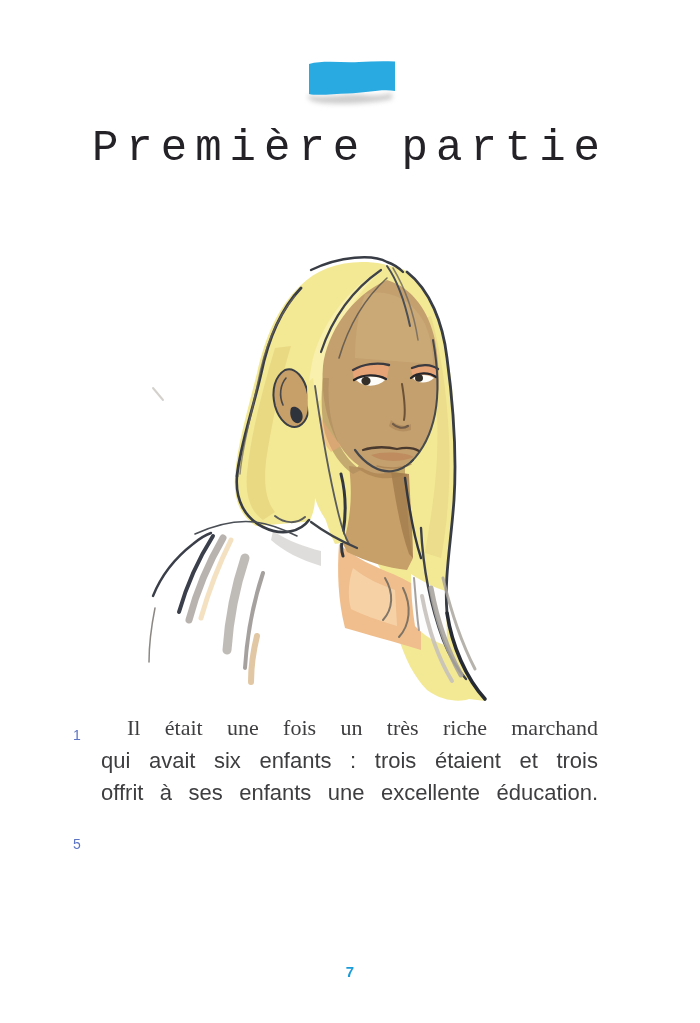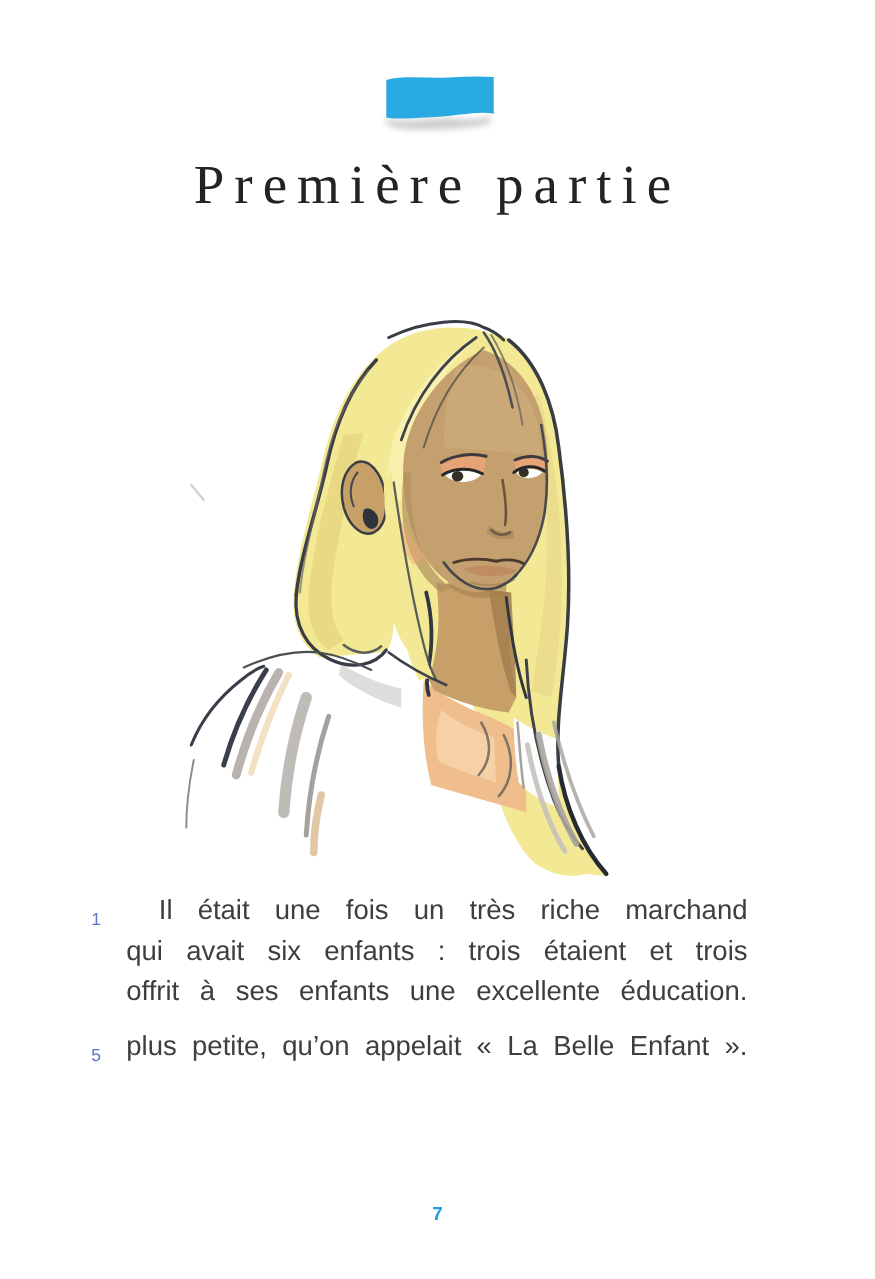--- a/index.html
+++ b/index.html
@@ -4,34 +4,34 @@
 <style>
   html,body{margin:0;padding:0;background:#ffffff;}
   .page{position:relative;width:700px;height:1023px;background:#ffffff;overflow:hidden;
         font-family:"Liberation Sans",sans-serif;}
 
   
   .marker{position:absolute;left:304px;top:55px;}
 
   
   .title{position:absolute;left:0;top:122px;width:700px;margin:0;
-         text-align:center;font-family:Liberation Serif, serif;font-weight:400;
+         text-align:center;font-family:Liberation Mono, monospace;font-weight:400;
          font-size:44px;line-height:52px;letter-spacing:8px;color:#242127;}
 
   
   .illustration{position:absolute;left:125px;top:228px;width:450px;height:485px;}
 
   
   .body-text{position:absolute;left:101px;top:712px;width:497px;
              font-size:22px;line-height:32.5px;color:#3E3E40;}
   .para{position:relative;margin:0 0 11px 0;}
   .lineno{position:absolute;left:-28px;top:7px;font-size:14px;color:#5C74C4;}
   .bline{text-align:justify;height:32.5px;overflow:hidden;}
   .bline::after{content:"";display:inline-block;width:100%;height:0;}
-  .bline.first{text-indent:26px;}
+  .bline.first{text-indent:26px;font-family:Liberation Serif, serif;}
   .bline.last{word-spacing:-1px;}
 
   .page-number{position:absolute;left:0;top:963px;width:700px;text-align:center;
                font-size:15px;font-weight:700;color:#199CD9;}
 </style>
 </head>
 <body>
 
 <div class="page">
 
@@ -165,19 +165,18 @@
     <span class="lineno">1</span>
     <div class="lines">
           <div class="bline first">Il était une fois un très riche marchand</div>
           <div class="bline">qui avait six enfants : trois étaient et trois</div>
           <div class="bline last">offrit à ses enfants une excellente éducation.</div>
         </div>
   </div>
       <div class="para">
     <span class="lineno">5</span>
     <div class="lines">
-          <div class="bline last">plus petite, qu’on appelait « La Belle Enfant ».</div>
         </div>
   </div>
     </div>
 
   <div class="page-number">7</div>
 </div>
 
 </body></html>

